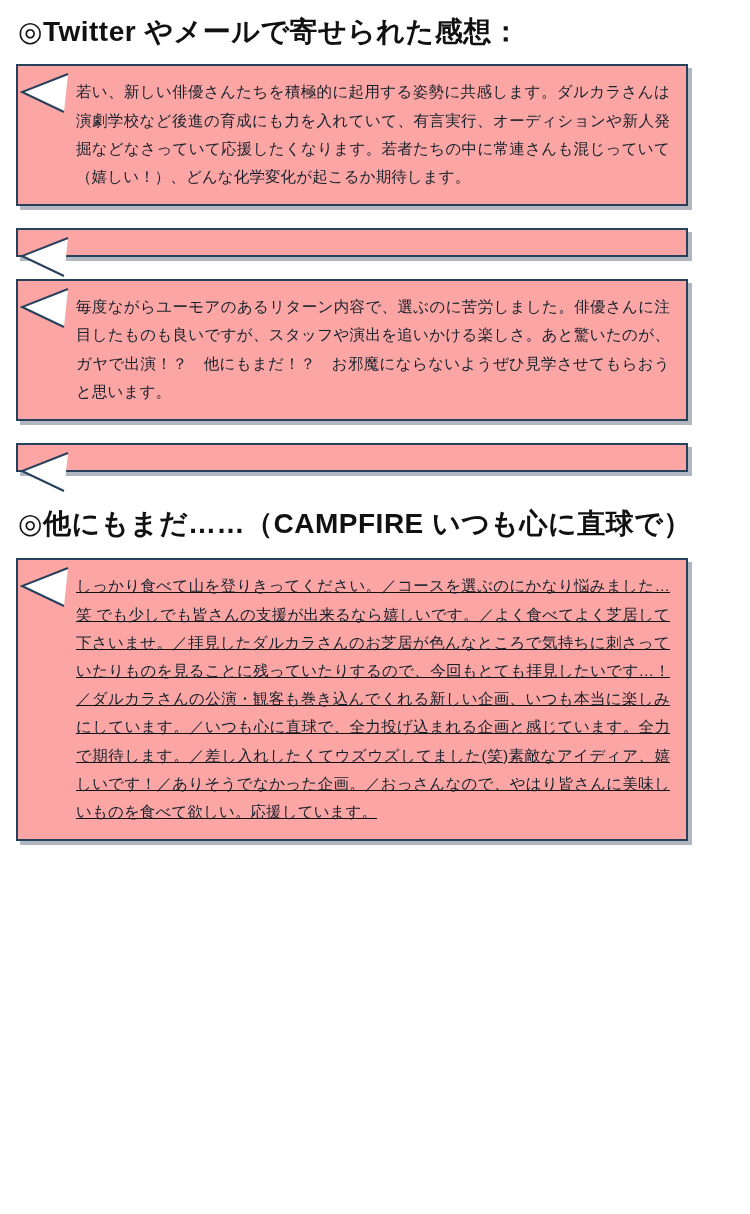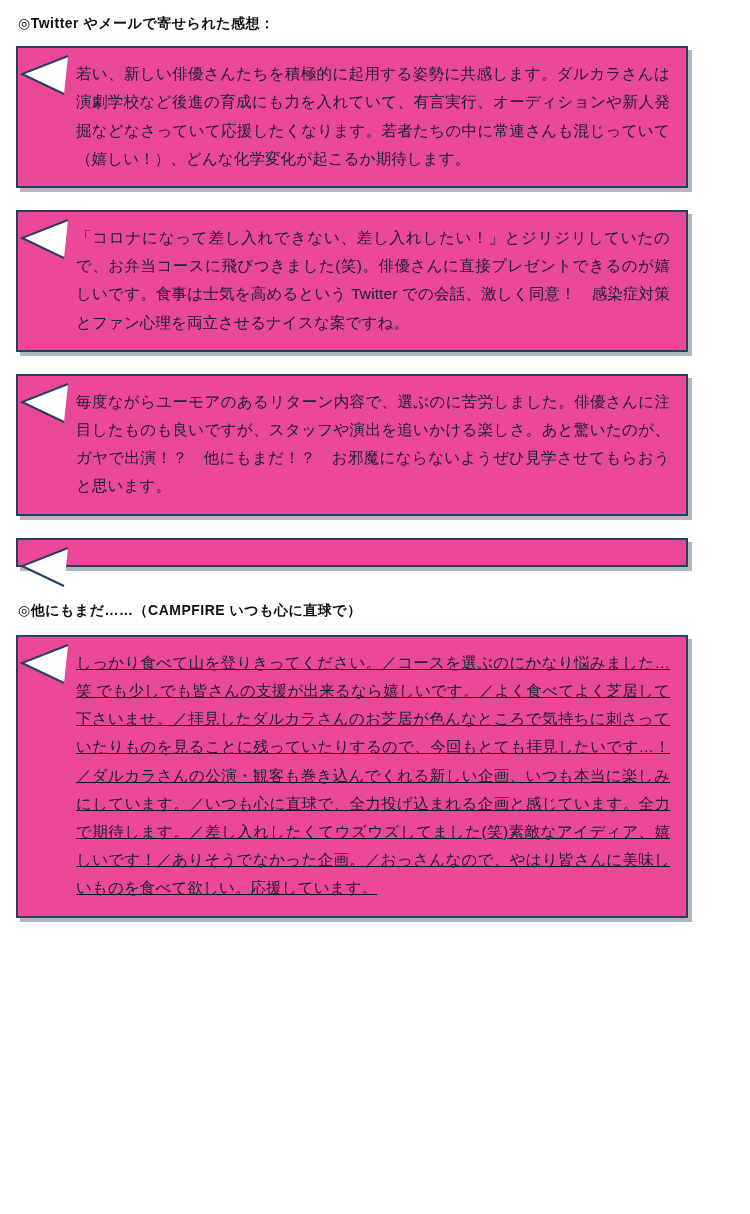--- a/index.html
+++ b/index.html
@@ -14,41 +14,41 @@
     color: #111111;
     position: relative;
     overflow: hidden;
   }
   .page {
     width: 750px;
     box-sizing: border-box;
     padding: 8px 16px 0 16px;
   }
   .section-heading {
-    font-size: 14px;
+    font-size: 28px;
     font-weight: bold;
     letter-spacing: 0.5px;
     color: #111111;
     margin: 6px 0 14px 2px;
     line-height: 1.3;
     white-space: nowrap;
   }
   .section-heading.second {
     margin-top: 34px;
     margin-bottom: 16px;
   }
   .bubble-wrap {
     position: relative;
     margin: 0 0 22px 0;
     padding-left: 46px;
   }
   .bubble {
     position: relative;
     border: 2px solid #27405c;
-    background: #ec4899;
+    background: #fca5a5;
     box-shadow: 4px 4px 0 rgba(30, 50, 75, 0.35);
     padding: 12px 16px 13px 16px;
     box-sizing: border-box;
     width: 672px;
     margin-left: -46px;
     padding-left: 58px;
   }
   .bubble p {
     margin: 0;
     font-size: 15.5px;
@@ -89,21 +89,20 @@
     </div>
 
 
     <div class="bubble-wrap">
       <div class="bubble">
         <span class="tail">
           <svg width="52" height="46" viewBox="0 0 52 46">
             <path d="M50 2 L4 20 L46 40" fill="#ffffff" stroke="#27405c" stroke-width="2" stroke-linejoin="miter"></path>
           </svg>
         </span>
-        <p>「コロナになって差し入れできない、差し入れしたい！」とジリジリしていたので、お弁当コースに飛びつきました(笑)。俳優さんに直接プレゼントできるのが嬉しいです。食事は士気を高めるという Twitter での会話、激しく同意！　感染症対策とファン心理を両立させるナイスな案ですね。</p>
       </div>
     </div>
 
     <div class="bubble-wrap">
       <div class="bubble">
         <span class="tail">
           <svg width="52" height="46" viewBox="0 0 52 46">
             <path d="M50 2 L4 20 L46 40" fill="#ffffff" stroke="#27405c" stroke-width="2" stroke-linejoin="miter"></path>
           </svg>
         </span>

